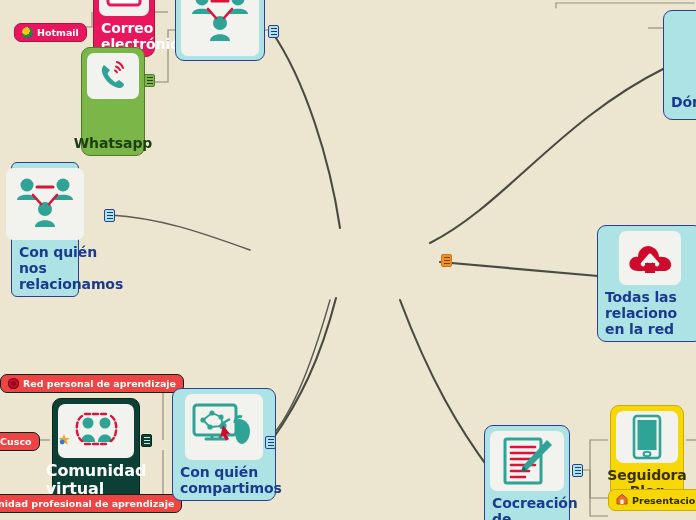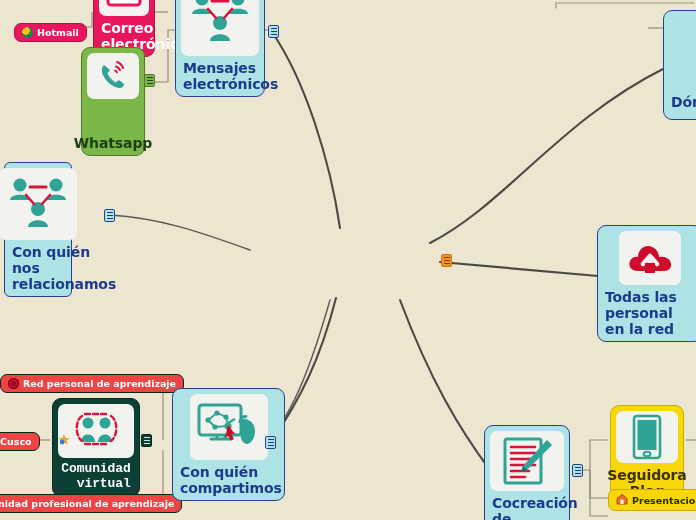--- a/index.html
+++ b/index.html
@@ -48,21 +48,21 @@
   .cyan { background: #ade3e4; border: 1.6px solid #2b3f8f; }
   .cyan .cap { color: #1b3a8f; }
   
   .crimson { background: #e8175d; border: 1.6px solid #b01048; }
   .crimson .cap { color: #ffffff; }
   
   .green { background: #7ab648; border: 1.6px solid #4f7a28; }
   .green .cap { color: #1e3d10; text-align: center; align-self: center; padding-left: 0; margin-top: 36px; }
   
   .dgreen { background: #0d4035; border: 1.6px solid #07261f; }
-  .dgreen .cap { color: #ffffff; text-align: right; align-self: center; padding-left: 0; font-size: 13px; font-family: Liberation Mono, monospace; }
+  .dgreen .cap { color: #ffffff; text-align: left; align-self: center; padding-left: 0; font-size: 16px; }
   
   .yellow { background: #f7d707; border: 1.6px solid #c9ad00; }
   .yellow .cap { color: #3a3000; text-align: center; align-self: center; padding-left: 0; }
 
   
   .pill {
     border-radius: 7px;
     display: flex; align-items: center; gap: 4px;
     padding: 3px 7px;
     font-size: 9.5px; font-weight: bold;
@@ -200,35 +200,33 @@
         <path d="M3,25 C3,18 23,18 23,25 Z" fill="#2ea396"></path>
         <circle cx="49" cy="10" r="6.5" fill="#2ea396"></circle>
         <path d="M39,25 C39,18 59,18 59,25 Z" fill="#2ea396"></path>
         <circle cx="31" cy="34" r="7" fill="#2ea396"></circle>
         <path d="M21,52 C21,43 41,43 41,52 Z" fill="#2ea396"></path>
         <path d="M23,12 L39,12" stroke="#d8143c" stroke-width="3" stroke-linecap="round"></path>
         <path d="M19,20 L27,29" stroke="#d8143c" stroke-width="2.6" stroke-linecap="round"></path>
         <path d="M43,20 L35,29" stroke="#d8143c" stroke-width="2.6" stroke-linecap="round"></path>
       </svg>
     </div>
-    <div class="cap" style="white-space:pre-line;">Mensajes
-electrónicos</div>
   </div>
   <div class="toggle tg-cyan" style="left:268px; top:25px;">
     <i></i>
       <i></i>
       <i></i>
   </div>
 
   <div class="node card cyan" style="left:663px; top:10px; width:90px; height:110px;">
     <div class="iconbox" style="width:78px;height:74px;background:#ade3e4;"></div>
     <div class="cap">Dónde</div>
   </div>
 
-  <div class="node card cyan" style="left:4px; top:162px; width:68px;border-radius:6px;">
+  <div class="node card cyan" style="left:11px; top:162px; width:68px;border-radius:6px;">
     <div class="iconbox" style="width:78px;height:72px;">
       <svg width="62" height="58" viewBox="0 0 62 58">
         <circle cx="13" cy="10" r="6.5" fill="#2ea396"></circle>
         <path d="M3,25 C3,18 23,18 23,25 Z" fill="#2ea396"></path>
         <circle cx="49" cy="10" r="6.5" fill="#2ea396"></circle>
         <path d="M39,25 C39,18 59,18 59,25 Z" fill="#2ea396"></path>
         <circle cx="31" cy="34" r="7" fill="#2ea396"></circle>
         <path d="M21,52 C21,43 41,43 41,52 Z" fill="#2ea396"></path>
         <path d="M23,12 L39,12" stroke="#d8143c" stroke-width="3" stroke-linecap="round"></path>
         <path d="M19,20 L27,29" stroke="#d8143c" stroke-width="2.6" stroke-linecap="round"></path>
@@ -252,21 +250,21 @@
 
   <div class="node card cyan" style="left:597px; top:225px; width:106px;">
     <div class="iconbox" style="width:62px;height:54px;align-self:center;">
       <svg width="48" height="38" viewBox="0 0 48 38">
         <path d="M12,32 C5,32 2,27 4,22 C5.5,18 10,17 12,18 C12,10 20,5 26,8 C31,10 33,15 33,18 C40,17 46,21 45,27 C44.4,30.5 41,32 38,32 Z" fill="#cf0a2c"></path>
         <path d="M24,34 L24,20 M24,17 L17,25 M24,17 L31,25" fill="none" stroke="#f2f2ee" stroke-width="4.5" stroke-linecap="round" stroke-linejoin="round"></path>
         <path d="M19,34 L29,34 L29,24 L19,24 Z" fill="#cf0a2c"></path>
         <path d="M24,33 L24,19" stroke="#f2f2ee" stroke-width="0"></path>
       </svg>
     </div>
-    <div class="cap" style="white-space:pre-line;">Todas las personal
+    <div class="cap" style="white-space:pre-line;">Todas las relaciono
 en la red</div>
   </div>
 
   <div class="node pill pill-dgreen" style="left:0px; top:374px;">
     <span class="badge-dot" style="background:radial-gradient(circle at 50% 50%, #8b0f22 0 32%, #cf0a2c 33% 100%);
                  box-shadow:inset 0 0 0 1px #6e0a1a;"></span>
     <span>Red personal de aprendizaje</span>
   </div>
 
   <div class="node pill pill-dgreen" style="left:-8px; top:432px;">
@@ -298,21 +296,21 @@
   <div class="toggle tg-dgreen" style="left:141px; top:434px;">
     <i></i>
       <i></i>
       <i></i>
   </div>
 
   <div class="node pill pill-dgreen" style="left:-10px; top:494px;">
     <span>nidad profesional de aprendizaje</span>
   </div>
 
-  <div class="node card cyan" style="left:172px; top:388px; width:113px;align-items:center;">
+  <div class="node card cyan" style="left:172px; top:388px; width:104px;align-items:center;">
     <div class="iconbox" style="width:78px;height:66px;">
       <svg width="64" height="52" viewBox="0 0 64 52">
         <rect x="2" y="4" width="42" height="30" rx="3" fill="none" stroke="#2ea396" stroke-width="3"></rect>
         <path d="M14,38 L34,38" stroke="#2ea396" stroke-width="3" stroke-linecap="round"></path>
         <path d="M20,34 L20,38 M28,34 L28,38" stroke="#2ea396" stroke-width="3"></path>
         <circle cx="11" cy="19" r="2.6" fill="#2ea396"></circle>
         <circle cx="20" cy="12" r="2.6" fill="#2ea396"></circle>
         <circle cx="29" cy="16" r="2.6" fill="#2ea396"></circle>
         <circle cx="18" cy="26" r="2.6" fill="#2ea396"></circle>
         <circle cx="31" cy="25" r="3.6" fill="#2ea396"></circle>

